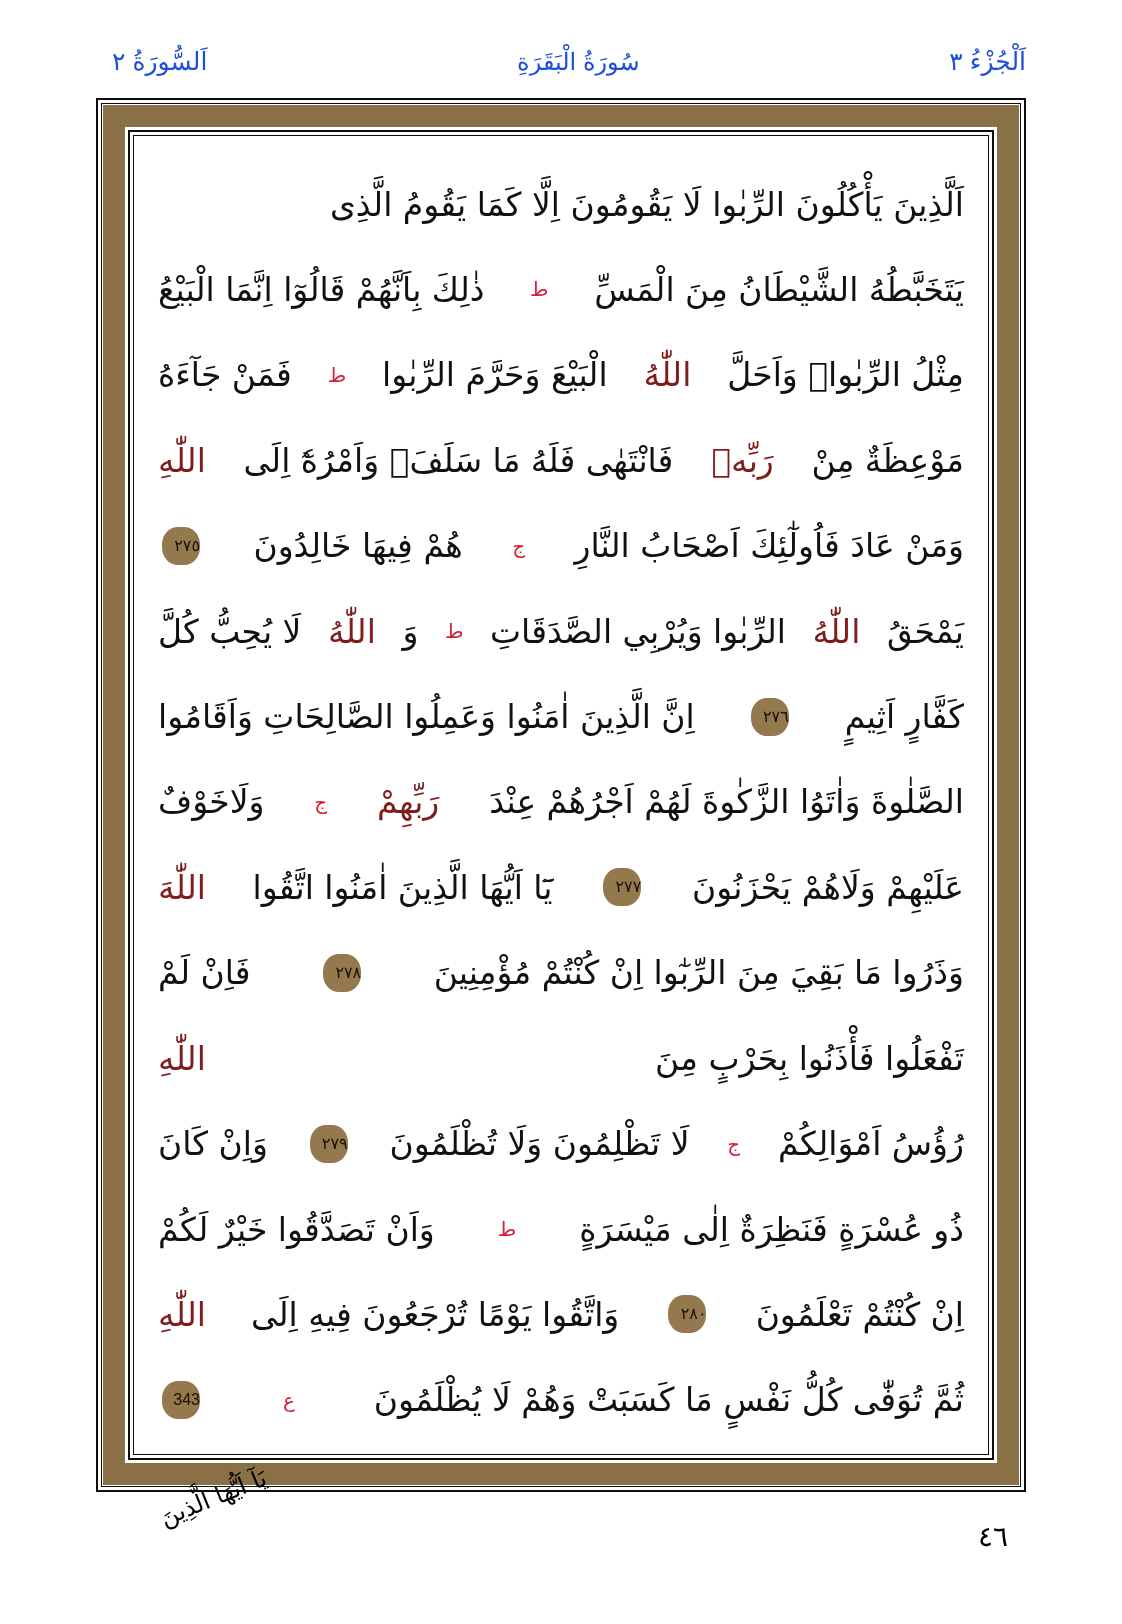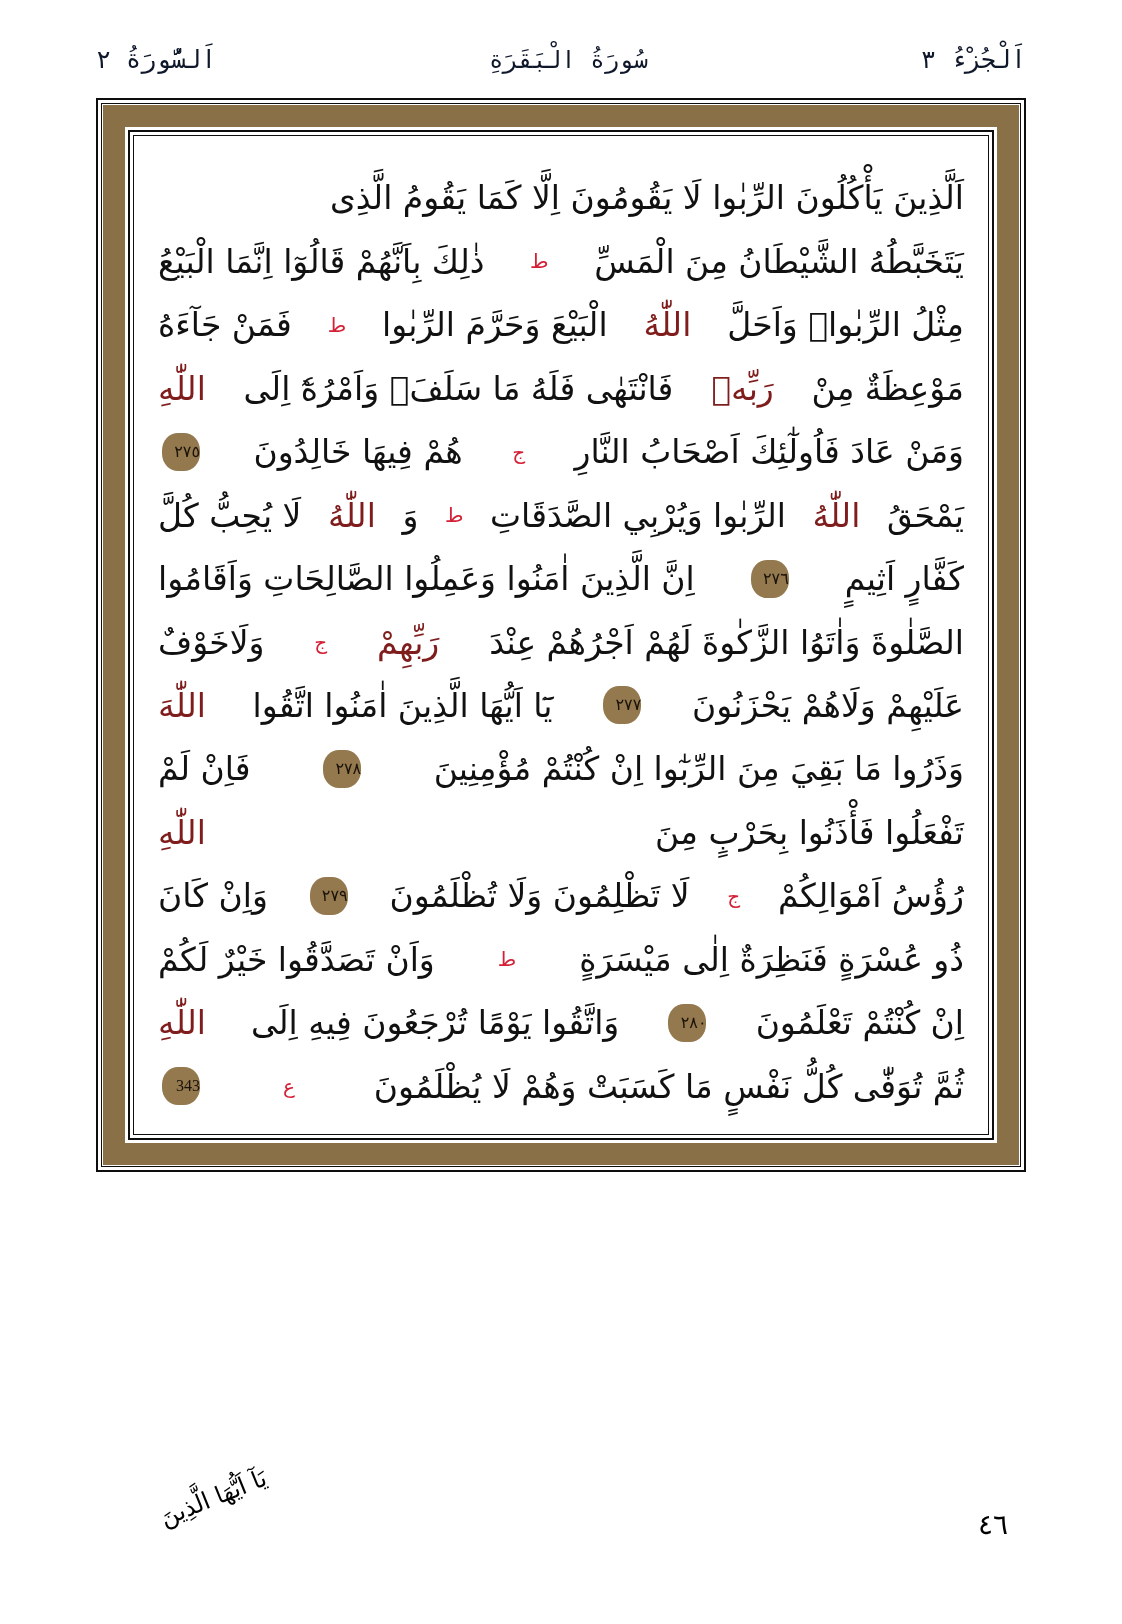--- a/index.html
+++ b/index.html
@@ -25,38 +25,39 @@
     left: 96px;
     right: 96px;
     height: 56px;
     display: flex;
     align-items: center;
     justify-content: space-between;
     direction: rtl;
   }
   .hdr-item {
     font-size: 25px;
-    color: #0f172a;
+    color: #1d4ed8;
     line-height: 1.5;
     white-space: nowrap;
-    font-family: Liberation Mono, monospace;
+    font-family: Liberation Sans, sans-serif;
+    margin-left: 16px;
   }
   .hdr-center {
     font-size: 24px;
     flex: 0 0 auto;
   }
   .hdr-side { flex: 0 0 auto; }
 
   
   .frame-outer {
     position: absolute;
     top: 98px;
     left: 96px;
     width: 930px;
-    height: 1074px;
+    height: 1394px;
     border: 2px solid #0d0d0d;
     background: #ffffff;
     box-sizing: border-box;
   }
   .frame-gap1 {
     position: absolute;
     inset: 3px;
     border: 1px solid #0d0d0d;
     box-sizing: border-box;
   }
@@ -122,21 +123,21 @@
     display: inline-block;
     width: 38px;
     height: 38px;
     line-height: 38px;
     background: #94794f;
     color: #1a1208;
     font-size: 16px;
     border-radius: 42% 42% 42% 42% / 46% 46% 46% 46%;
     vertical-align: middle;
     margin: 0 4px;
-    font-family: Liberation Serif, serif;
+    font-family: Liberation Sans, sans-serif;
   }
 
   
   .page-footer {
     position: absolute;
     top: 1500px;
     left: 96px;
     right: 96px;
     height: 110px;
     direction: rtl;
@@ -148,21 +149,21 @@
     font-size: 24px;
     color: #000000;
     transform: rotate(-22deg);
     transform-origin: left top;
     white-space: nowrap;
     font-family: "DejaVu Sans", "Liberation Sans", sans-serif;
   }
   .page-number {
     position: absolute;
     right: 18px;
-    top: 8px;
+    top: 20px;
     font-size: 28px;
     color: #000000;
     font-family: Liberation Serif, serif;
   }
 </style>
 </head>
 <body>
 
 <div class="page">
 

